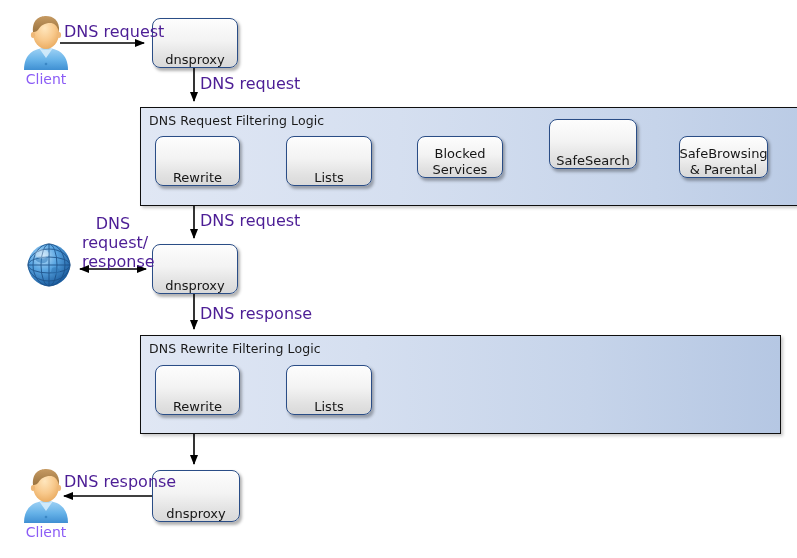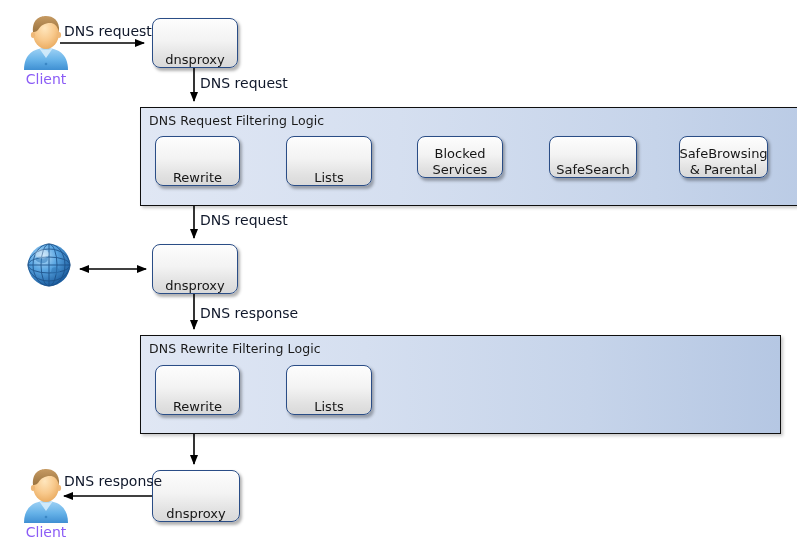--- a/index.html
+++ b/index.html
@@ -64,22 +64,22 @@
   }
   .node .lbl {
     display: block;
     white-space: pre-line;
     padding: 0 3px;
   }
 
   
   .flabel {
     position: absolute;
-    font-size: 14px;
-    color: #0f172a;
+    font-size: 16px;
+    color: #4c1d95;
     white-space: pre-line;
     z-index: 45;
     line-height: 1.18;
   }
   .flabel.center { text-align: center; }
 
   
   .actor {
     position: absolute;
     z-index: 30;
@@ -182,21 +182,21 @@
   <div class="node" style="left:155px; top:136px; width:85px; height:50px;">
     <span class="lbl">Rewrite</span>
   </div>
   <div class="node" style="left:286px; top:136px; width:86px; height:50px;">
     <span class="lbl">Lists</span>
   </div>
   <div class="node" style="left:417px; top:136px; width:86px; height:42px;">
     <span class="lbl">Blocked
 Services</span>
   </div>
-  <div class="node" style="left:549px; top:136px; width:88px; height:42px;">
+  <div class="node" style="left:549px; top:119px; width:88px; height:50px;">
     <span class="lbl">SafeSearch</span>
   </div>
   <div class="node" style="left:679px; top:136px; width:89px; height:42px;">
     <span class="lbl">SafeBrowsing
 &amp; Parental</span>
   </div>
 
   <div class="flabel" style="left:200px; top:212px;">DNS request</div>
 
   <div class="actor" style="left:24px; top:240px;">
@@ -216,20 +216,23 @@
         <ellipse cx="25" cy="25" rx="16" ry="21"></ellipse>
         <line x1="4" y1="25" x2="46" y2="25"></line>
         <line x1="25" y1="4" x2="25" y2="46"></line>
       </g>
       <path d="M12,18 C16,15 20,18 23,16 C26,21 21,24 17,23 C14,22 11,21 12,18 Z" fill="#2f78b8" opacity="0.55"></path>
       <path d="M28,28 C32,26 37,29 36,33 C33,36 28,35 27,32 Z" fill="#2f78b8" opacity="0.55"></path>
       <ellipse cx="18" cy="14" rx="7" ry="4.5" fill="#ffffff" opacity="0.30"></ellipse>
     </svg>
   </div>
 
+  <div class="flabel center" style="left:82px; top:215px; width:62px;">DNS
+request/
+response</div>
 
   <div class="node" style="left:152px; top:244px; width:86px; height:50px;">
     <span class="lbl">dnsproxy</span>
   </div>
 
   <div class="flabel" style="left:200px; top:305px;">DNS response</div>
 
   <div class="panel" style="left:140px; top:335px; width:641px; height:99px;">
     <div class="panel-title">DNS Rewrite Filtering Logic</div>
   </div>

